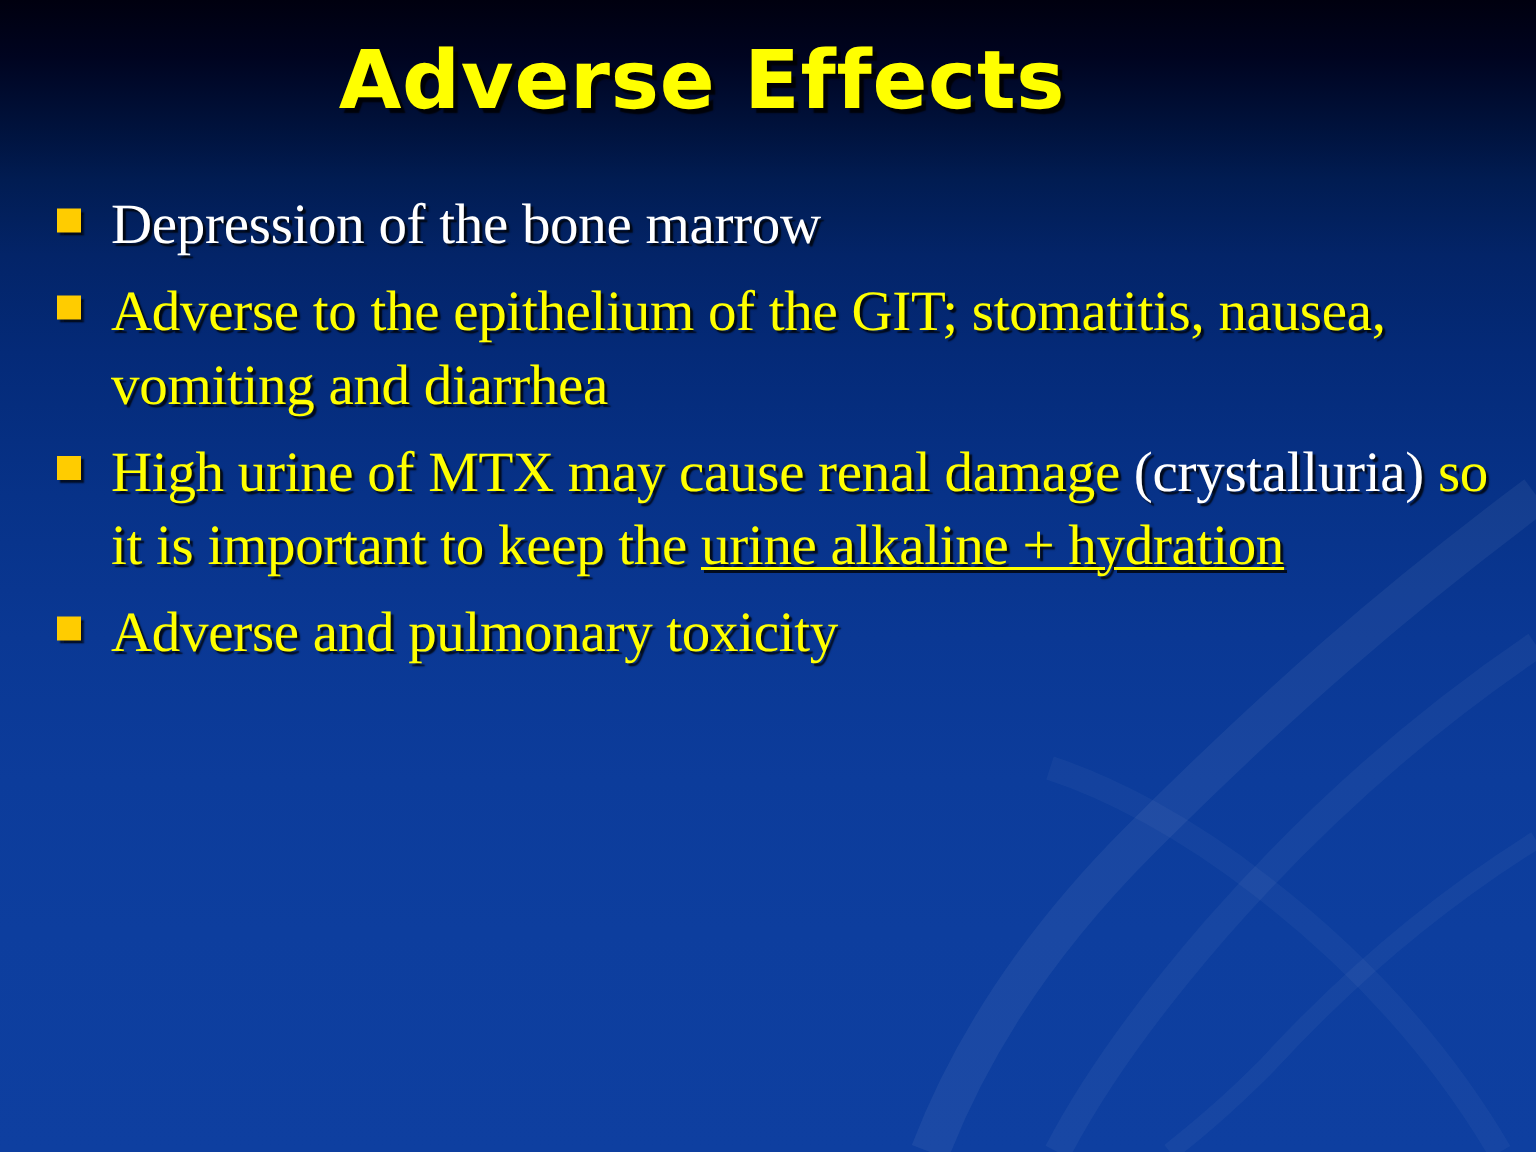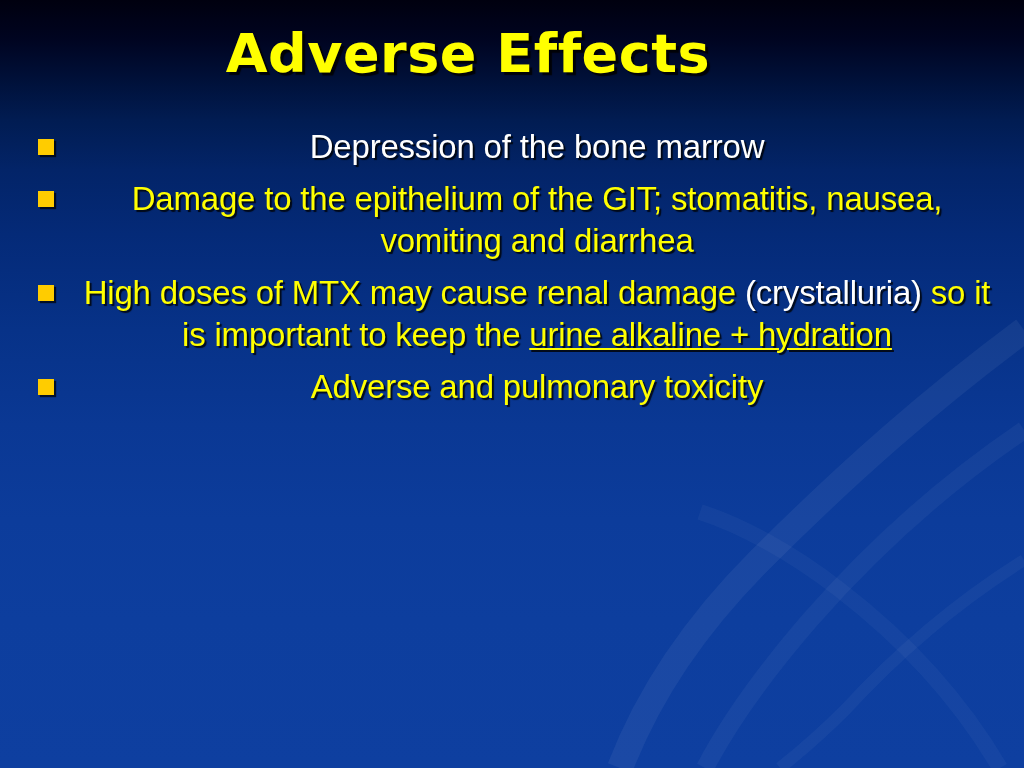--- a/index.html
+++ b/index.html
@@ -71,27 +71,26 @@
     left: 14px;
     top: 13px;
     width: 16px;
     height: 16px;
     background: #ffcc00;
     box-shadow: 2px 2px 1px rgba(0,0,0,0.7);
   }
 
   .btext {
     display: block;
-    font-family: Liberation Sans, sans-serif;
-    font-size: 33px;
+    font-family: Liberation Serif, serif;
+    font-size: 38px;
     line-height: 1.29;
     text-shadow: 2px 2px 1px rgba(0,0,0,0.8);
     letter-spacing: -0.2px;
     white-space: pre-wrap;
-    text-align: center;
   }
 
   .c-white { color: #ffffff; }
   .c-yellow { color: #ffff00; }
   .u { text-decoration: underline; text-decoration-thickness: 2px; text-underline-offset: 2px; }
 </style>
 </head>
 <body>
 
 <div id="slide">
@@ -105,25 +104,25 @@
 
   <div id="title">Adverse Effects</div>
 
   <div id="bullets">
       <div class="bullet-row">
         <span class="marker"></span>
         <span class="btext"><span class="c-white">Depression of the bone marrow</span></span>
       </div>
       <div class="bullet-row">
         <span class="marker"></span>
-        <span class="btext"><span class="c-yellow">Damage to the epithelium of the GIT; stomatitis, nausea, vomiting and diarrhea</span></span>
+        <span class="btext"><span class="c-yellow">Adverse to the epithelium of the GIT; stomatitis, nausea, vomiting and diarrhea</span></span>
       </div>
       <div class="bullet-row">
         <span class="marker"></span>
-        <span class="btext"><span class="c-yellow">High doses of MTX may cause renal damage </span><span class="c-white">(crystalluria)</span><span class="c-yellow"> so it is important to keep the </span><span class="c-yellow u">urine alkaline + hydration</span></span>
+        <span class="btext"><span class="c-yellow">High urine of MTX may cause renal damage </span><span class="c-white">(crystalluria)</span><span class="c-yellow"> so it is important to keep the </span><span class="c-yellow u">urine alkaline + hydration</span></span>
       </div>
       <div class="bullet-row">
         <span class="marker"></span>
         <span class="btext"><span class="c-yellow">Adverse and pulmonary toxicity</span></span>
       </div>
     </div>
 
 </div>
 
 </body></html>

